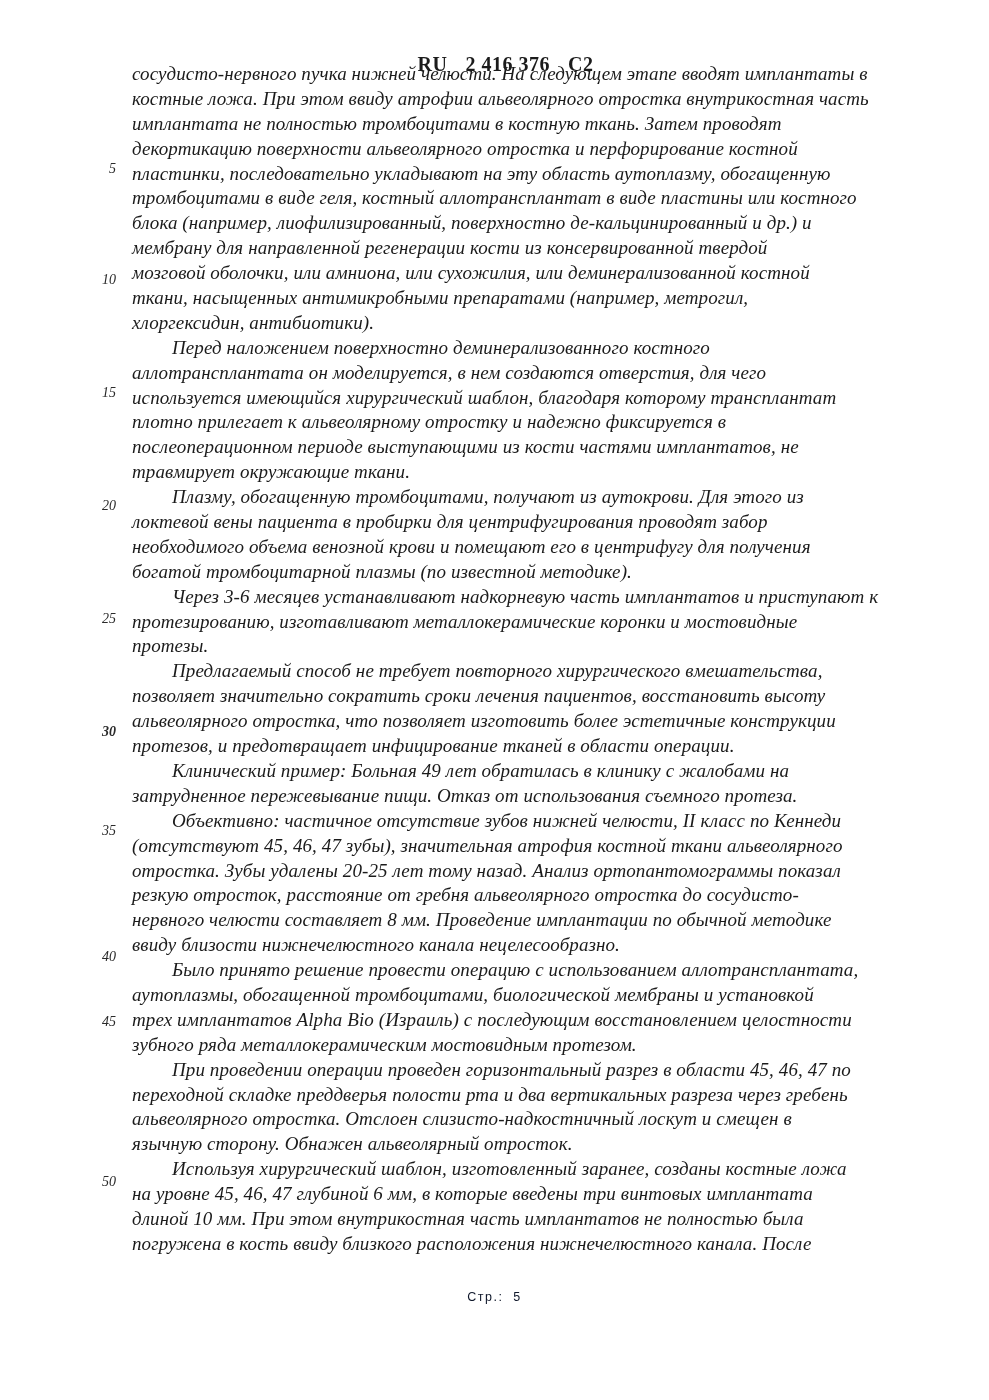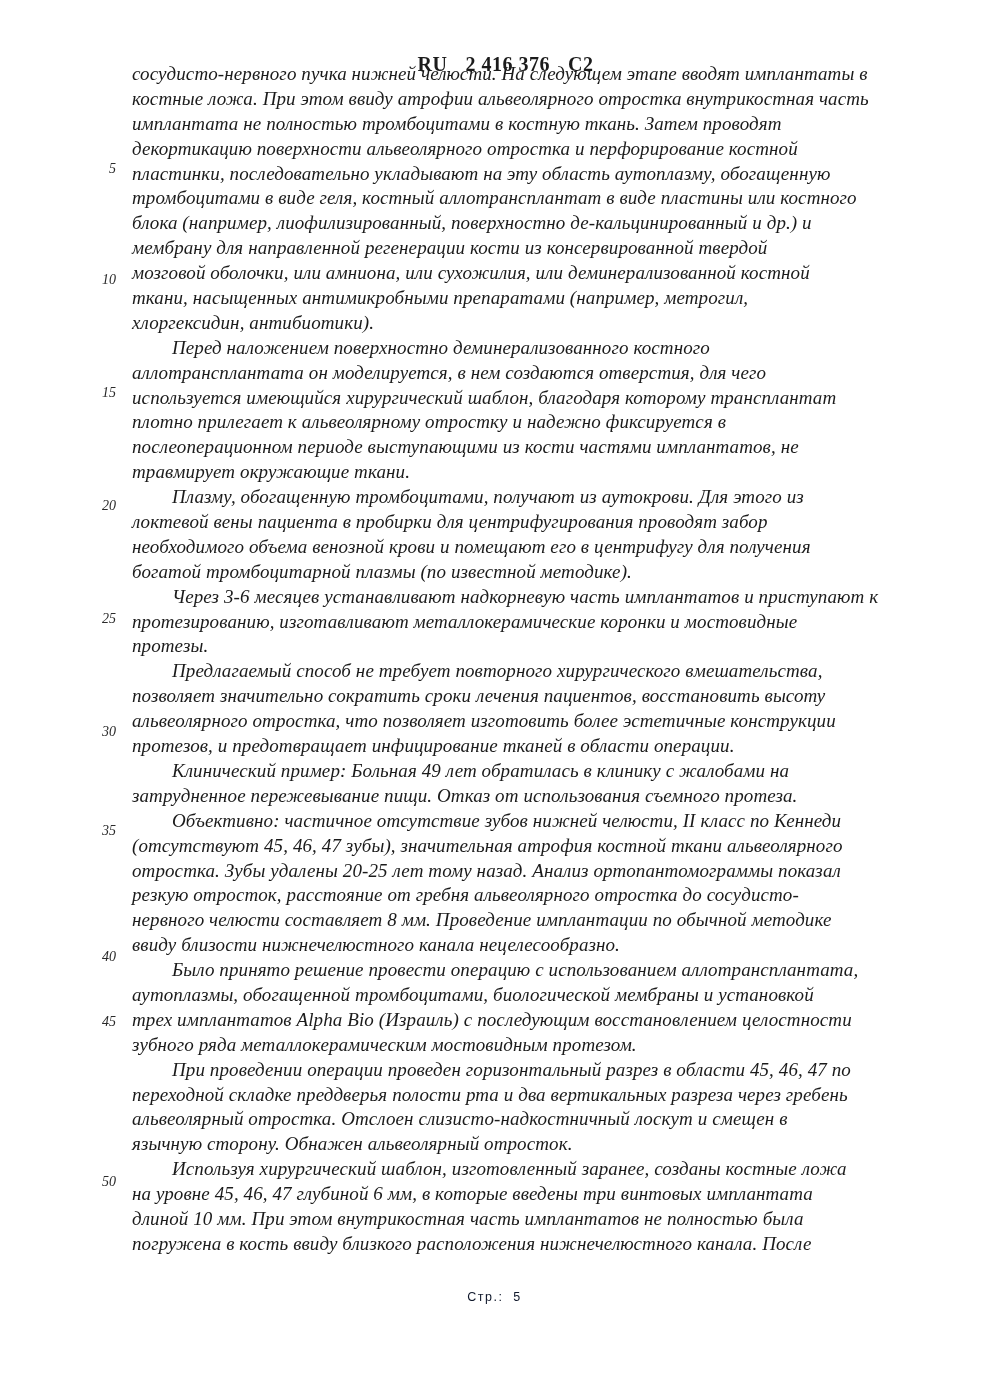--- a/index.html
+++ b/index.html
@@ -84,21 +84,21 @@
   <div class="doc-header">
     <span>RU</span><span class="gap"></span><span>2 416 376</span><span class="gap"></span><span>C2</span>
   </div>
 
   <div class="margin-numbers" id="margin-numbers">
       <div class="line-number" style="top: 161px;">5</div>
       <div class="line-number" style="top: 272px;">10</div>
       <div class="line-number" style="top: 385px;">15</div>
       <div class="line-number" style="top: 498px;">20</div>
       <div class="line-number" style="top: 611px; text-align: right;">25</div>
-      <div class="line-number" style="top: 724px;">30</div>
+      <div class="line-number" style="top: 724px; font-weight: bold;">30</div>
       <div class="line-number" style="top: 823px;">35</div>
       <div class="line-number" style="top: 949px;">40</div>
       <div class="line-number" style="top: 1014px;">45</div>
       <div class="line-number" style="top: 1174px;">50</div>
     </div>
 
   <div class="body-text" id="body-text">
       <div class="text-line">сосудисто-нервного пучка нижней челюсти. На следующем этапе вводят имплантаты в</div>
       <div class="text-line">костные ложа. При этом ввиду атрофии альвеолярного отростка внутрикостная часть</div>
       <div class="text-line">имплантата не полностью тромбоцитами в костную ткань. Затем проводят</div>
@@ -134,21 +134,21 @@
       <div class="text-line">отростка. Зубы удалены 20-25 лет тому назад. Анализ ортопантомограммы показал</div>
       <div class="text-line">резкую отросток, расстояние от гребня альвеолярного отростка до сосудисто-</div>
       <div class="text-line">нервного челюсти составляет 8 мм. Проведение имплантации по обычной методике</div>
       <div class="text-line">ввиду близости нижнечелюстного канала нецелесообразно.</div>
       <div class="text-line indent">Было принято решение провести операцию с использованием аллотрансплантата,</div>
       <div class="text-line">аутоплазмы, обогащенной тромбоцитами, биологической мембраны и установкой</div>
       <div class="text-line">трех имплантатов Alpha Bio (Израиль) с последующим восстановлением целостности</div>
       <div class="text-line">зубного ряда металлокерамическим мостовидным протезом.</div>
       <div class="text-line indent">При проведении операции проведен горизонтальный разрез в области 45, 46, 47 по</div>
       <div class="text-line">переходной складке преддверья полости рта и два вертикальных разреза через гребень</div>
-      <div class="text-line">альвеолярный отростка. Отслоен слизисто-надкостничный лоскут и смещен в</div>
+      <div class="text-line">альвеолярного отростка. Отслоен слизисто-надкостничный лоскут и смещен в</div>
       <div class="text-line">язычную сторону. Обнажен альвеолярный отросток.</div>
       <div class="text-line indent">Используя хирургический шаблон, изготовленный заранее, созданы костные ложа</div>
       <div class="text-line">на уровне 45, 46, 47 глубиной 6 мм, в которые введены три винтовых имплантата</div>
       <div class="text-line">длиной 10 мм. При этом внутрикостная часть имплантатов не полностью была</div>
       <div class="text-line">погружена в кость ввиду близкого расположения нижнечелюстного канала. После</div>
     </div>
 
   <div class="doc-footer">Стр.:  5</div>
 
 </div>

